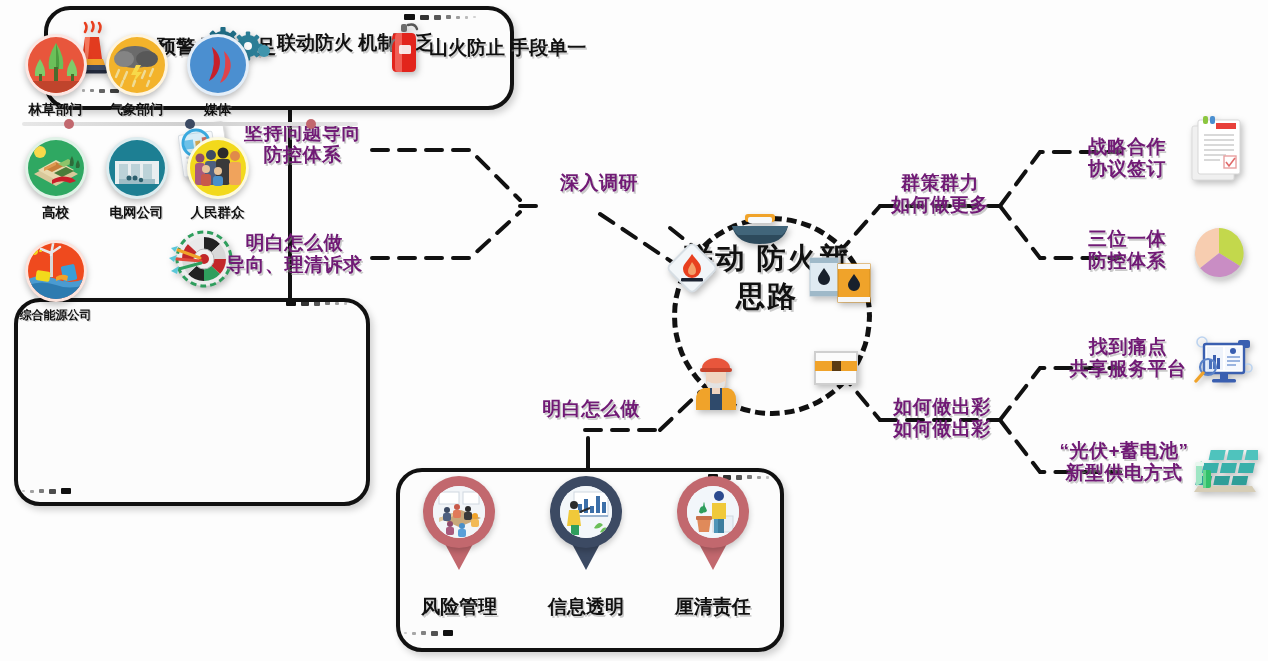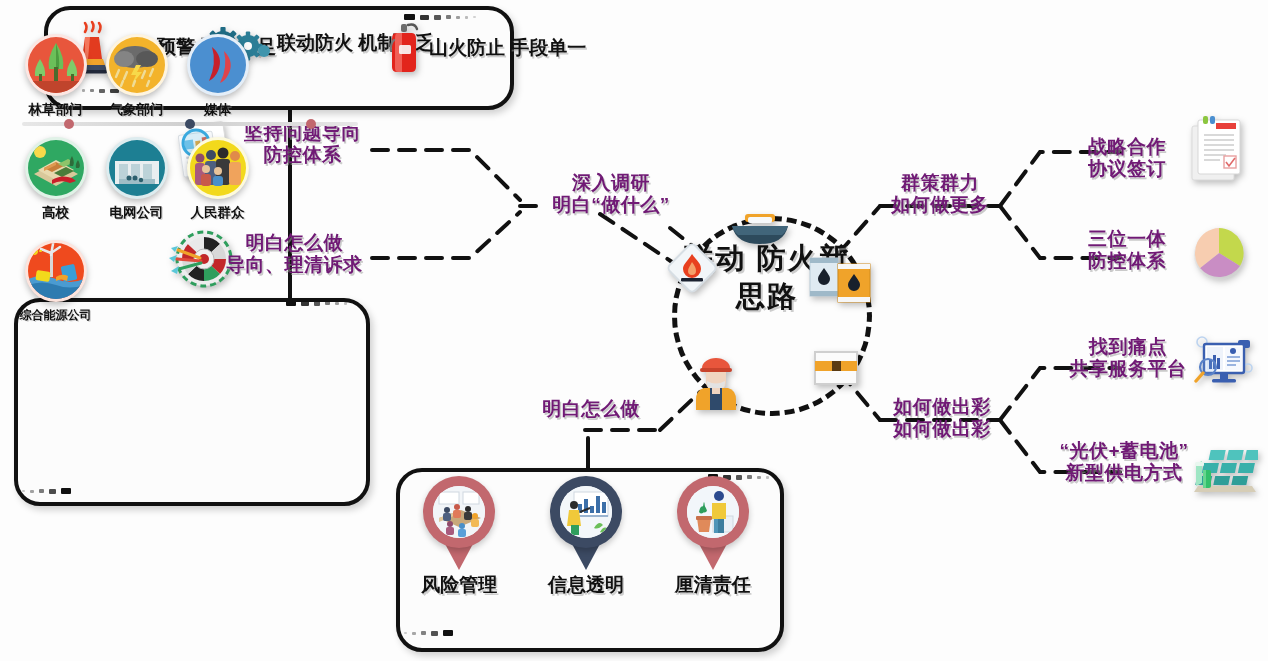--- a/index.html
+++ b/index.html
@@ -75,21 +75,21 @@
     box-shadow:0 3px 6px rgba(0,0,0,.22);
   }
   .pin .head .inner{
     width:52px;height:52px;border-radius:50%;background:#f4f7fa;overflow:hidden;
     position:relative;
   }
   .pin .tail{
     width:0;height:0;margin:-6px auto 0;
     border-left:15px solid transparent;border-right:15px solid transparent;
   }
-  .pin .cap{font-size:19px;font-weight:bold;color:#111;margin-top:2px;
+  .pin .cap{font-size:19px;font-weight:bold;color:#111;margin-top:24px;
     text-shadow:1.5px 1.5px 0 rgba(160,160,160,.5);}
   .axis{position:absolute;left:22px;top:122px;width:336px;height:4px;
     background:linear-gradient(90deg,#e7e7e7,#cfcfcf,#e7e7e7);border-radius:2px;}
   .axis .dot{position:absolute;top:-3px;width:10px;height:10px;border-radius:50%;}
 
   
   #hub{position:absolute;left:672px;top:216px;width:190px;height:190px;}
   #hub .ring{
     position:absolute;left:0;top:0;width:190px;height:190px;
     border:5px dashed #111;border-radius:50%;
@@ -277,23 +277,22 @@
       <path d="M10 18 l-7 2 4 4 z"></path>
         <path d="M9 27 l-8 3 5 4 z"></path>
         <path d="M11 38 l-8 5 6 3 z"></path>
     </g>
   </svg>
   <div class="node branch-label rgt" style="left:226px;top:232px;">
     <span class="l" style="text-align:center;display:block;">明白怎么做</span>
     <span class="l">导向、理清诉求</span>
   </div>
 
-  <div class="node branch-label ctr" style="left:526px;top:172px;width:170px;">
+  <div class="node branch-label ctr" style="left:514px;top:172px;width:170px;">
     <span class="l">深入调研</span>
-    <span class="l">明白“做什么”</span>
   </div>
 
   <div class="node branch-label ctr" style="left:506px;top:398px;width:170px;">
     <span class="l">明白怎么做</span>
   </div>
 
   <div class="node branch-label ctr" style="left:870px;top:172px;width:140px;">
     <span class="l">群策群力</span>
     <span class="l">如何做更多</span>
   </div>

